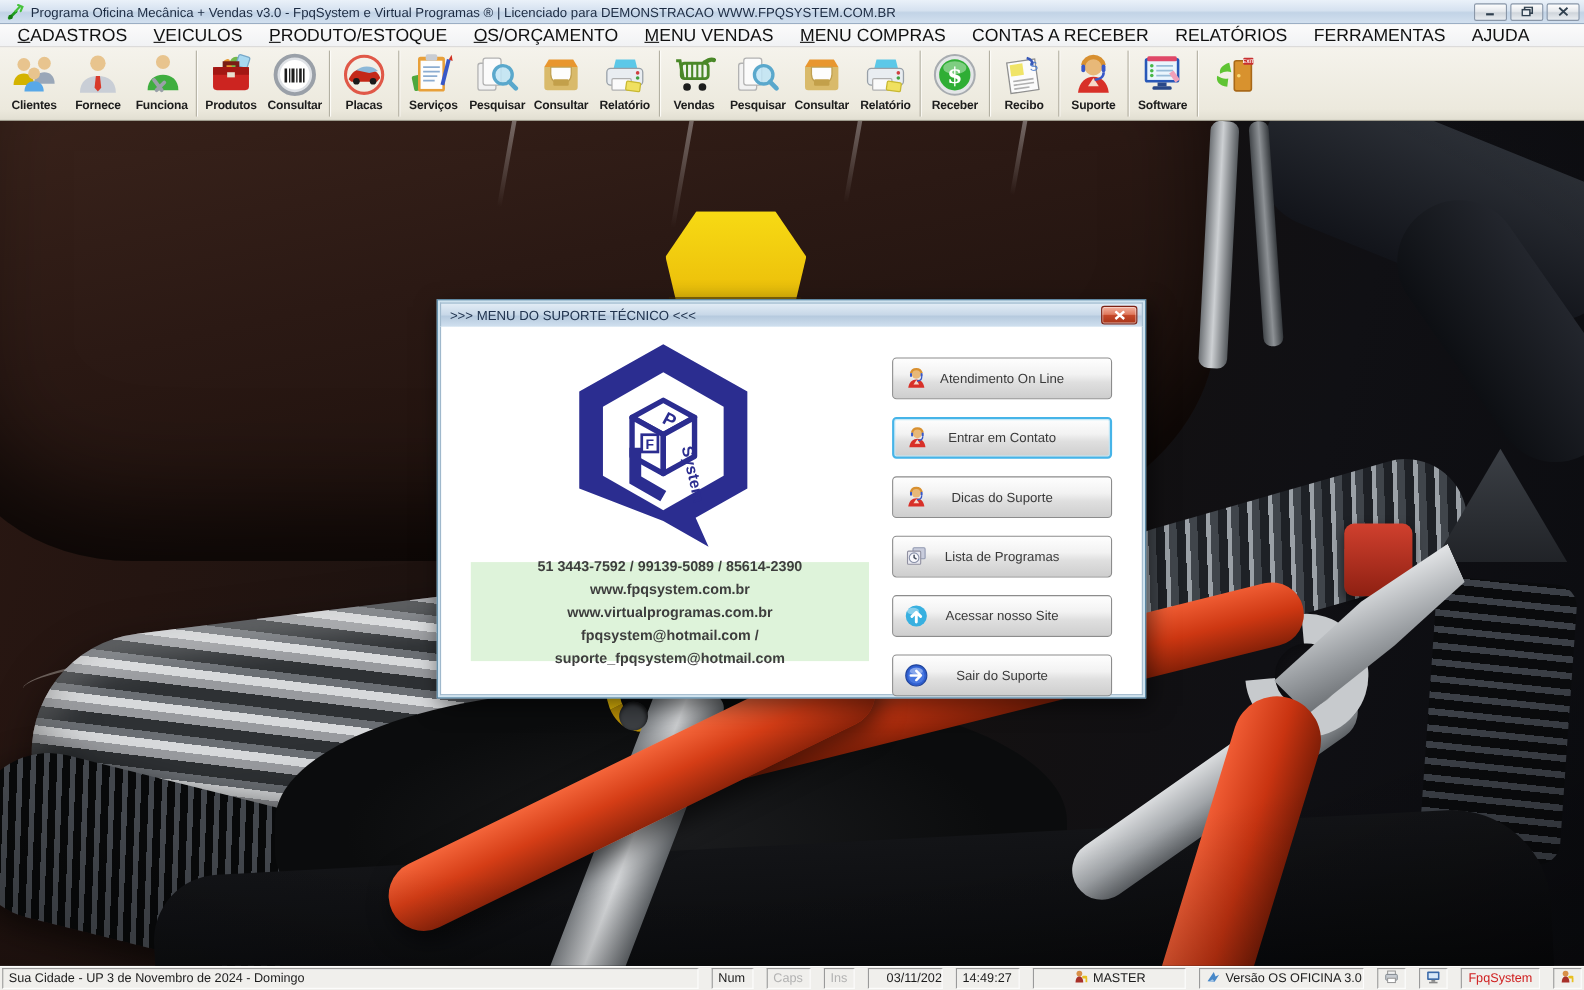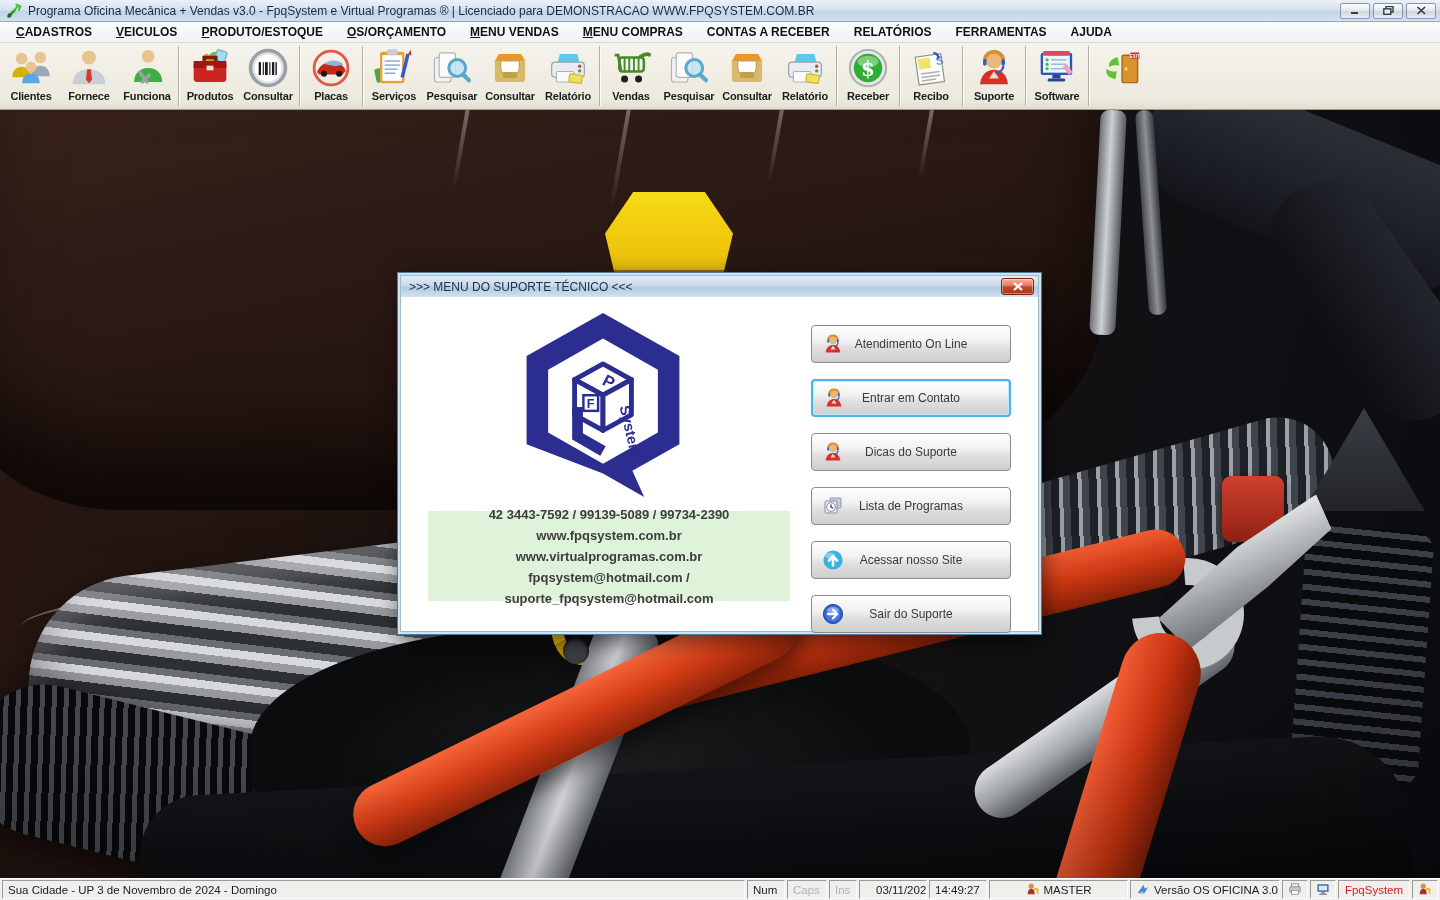--- a/index.html
+++ b/index.html
@@ -13,23 +13,23 @@
     border-bottom:1px solid #93a8c0; }
   .title-icon { width:16px; height:16px; margin:0 2px; }
   .title-text { font-size:12px; color:#1c2b42; margin-left:4px; white-space:nowrap; overflow:hidden; }
   .win-controls { margin-left:auto; display:flex; gap:3px; }
   .win-btn { width:30px; height:16px; border:1px solid #8a97a8; border-radius:2px;
     background:linear-gradient(180deg,#fdfdfd 0%,#e6e9ed 45%,#cfd5db 55%,#e9edf1 100%);
     display:flex; align-items:center; justify-content:center; }
   .win-btn svg { width:11px; height:9px; }
 
   
-  .menubar { height:21px; flex:none; display:flex; align-items:center; padding-left:4px;
+  .menubar { height:21px; flex:none; display:flex; padding-left:4px;
     background:linear-gradient(180deg,#fbfbfb,#f1f2f4); border-bottom:1px solid #d7d7d7;
-    font-size:12px; font-weight:bold; color:#101010; }
+    font-size:16px; font-weight:normal; color:#101010; }
   .menu-item { padding:2px 12px 3px 12px; cursor:default; }
   .menu-item u { text-decoration:underline; }
 
   
   .toolbar { height:67px; flex:none; display:flex; align-items:stretch; padding:1px 2px;
     background:linear-gradient(180deg,#f5f3ec 0%,#ece9dd 85%,#e2dfd2 100%);
     border-bottom:1px solid #9f9c8e; }
   .tb-group { display:flex; }
   .tb-sep { width:1px; background:#b3b0a2; box-shadow:1px 0 0 #fcfbf7; margin:2px 2px; }
   .tb-item { width:58px; display:flex; flex-direction:column; align-items:center; padding-top:3px; cursor:default; }
@@ -123,21 +123,21 @@
     font-size:13px; font-weight:bold; color:#3d3d3d; line-height:21px; }
   .dlg-buttons { position:absolute; left:410px; top:28px; width:200px; display:flex; flex-direction:column; gap:16px; }
   .dlg-btn { height:38px; border:1px solid #8c8c8c; border-radius:4px; position:relative;
     background:linear-gradient(180deg,#fefefe 0%,#f2f2f2 40%,#dfdfdf 60%,#cecece 100%);
     display:flex; align-items:center; justify-content:center; font-size:12px; color:#3a3a3a; cursor:default; }
   .dlg-btn.focused { border:2px solid #46b4e8; box-shadow:inset 0 0 0 1px #c4e9f8; }
   .dlg-btn .ic { position:absolute; left:10px; width:22px; height:22px; }
   .dlg-btn .ic svg { width:100%; height:100%; }
 
   
-  .statusbar { height:22px; flex:none; display:flex; gap:2px; padding:1px 2px; align-items:stretch;
+  .statusbar { height:22px; flex:none; display:flex; gap:12px; padding:1px 2px; align-items:stretch;
     background:#f0efec; border-top:1px solid #fff; font-size:11.5px; color:#1c1c1c; }
   .sb-seg { border:1px solid; border-color:#9a9a9a #fdfdfd #fdfdfd #9a9a9a; background:#f0efec;
     display:flex; align-items:center; padding:0 5px; white-space:nowrap; overflow:hidden; gap:4px; }
   .sb-seg.grow { flex:1; }
   .sb-seg.center { justify-content:center; }
   .sb-seg.dim { color:#b2b2b2; }
   .sb-seg.accent { color:#d02020; }
   .sb-seg svg { width:14px; height:14px; flex:none; }
 </style>
 </head>
@@ -500,21 +500,21 @@
             <polygon points="61,72 90,88 90,124 61,108" fill="#fff" stroke="#2b2d90" stroke-width="5" stroke-linejoin="round"></polygon>
             <polygon points="119,72 90,88 90,124 119,108" fill="#fff" stroke="#2b2d90" stroke-width="5" stroke-linejoin="round"></polygon>
             <polyline points="64,100 64,130 90,145" fill="none" stroke="#2b2d90" stroke-width="11"></polyline>
             <rect x="70" y="88" width="15" height="16" fill="#fff" stroke="#2b2d90" stroke-width="2.5"></rect>
             <text x="96" y="80" font-size="17" font-weight="bold" fill="#2b2d90" text-anchor="middle" font-family="Liberation Sans, sans-serif" transform="rotate(28 96 74)">P</text>
             <text x="77.5" y="101.5" font-size="13" font-weight="bold" fill="#2b2d90" text-anchor="middle" font-family="Liberation Sans, sans-serif">F</text>
             <text x="113" y="92" font-size="15" font-weight="bold" fill="#2b2d90" font-family="Liberation Sans, sans-serif" transform="rotate(77 105 92)">System</text>
           </svg>
         </div>
         <div class="contact-box">
-          <div>42 3443-7592 / 99139-5089 / 99734-2390</div>
+          <div>51 3443-7592 / 99139-5089 / 85614-2390</div>
           <div>www.fpqsystem.com.br</div>
           <div>www.virtualprogramas.com.br</div>
           <div>fpqsystem@hotmail.com / suporte_fpqsystem@hotmail.com</div>
         </div>
         <div class="dlg-buttons" id="dlg-buttons">
             <div class="dlg-btn">
               <span class="ic"><svg viewBox="0 0 36 36">
                   <path d="M6 32c1-8.5 6-12.5 12-12.5S29 23.5 30 32z" fill="#d83028"></path>
                   <path d="M18 20.5l-4.2 6.5h8.4z" fill="#f6d8c8"></path>
                   <circle cx="18" cy="11.5" r="7" fill="#e8b878"></circle>

